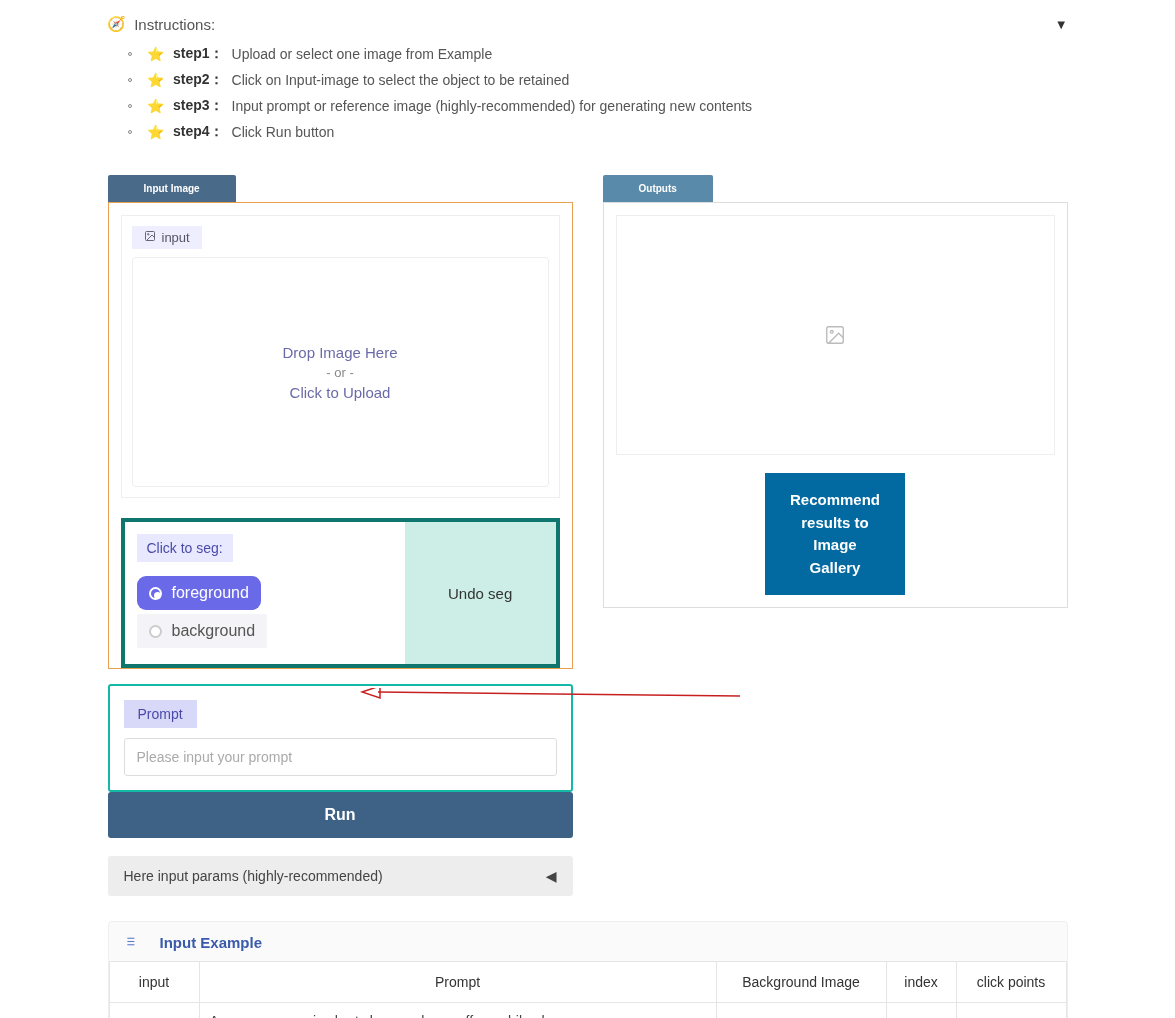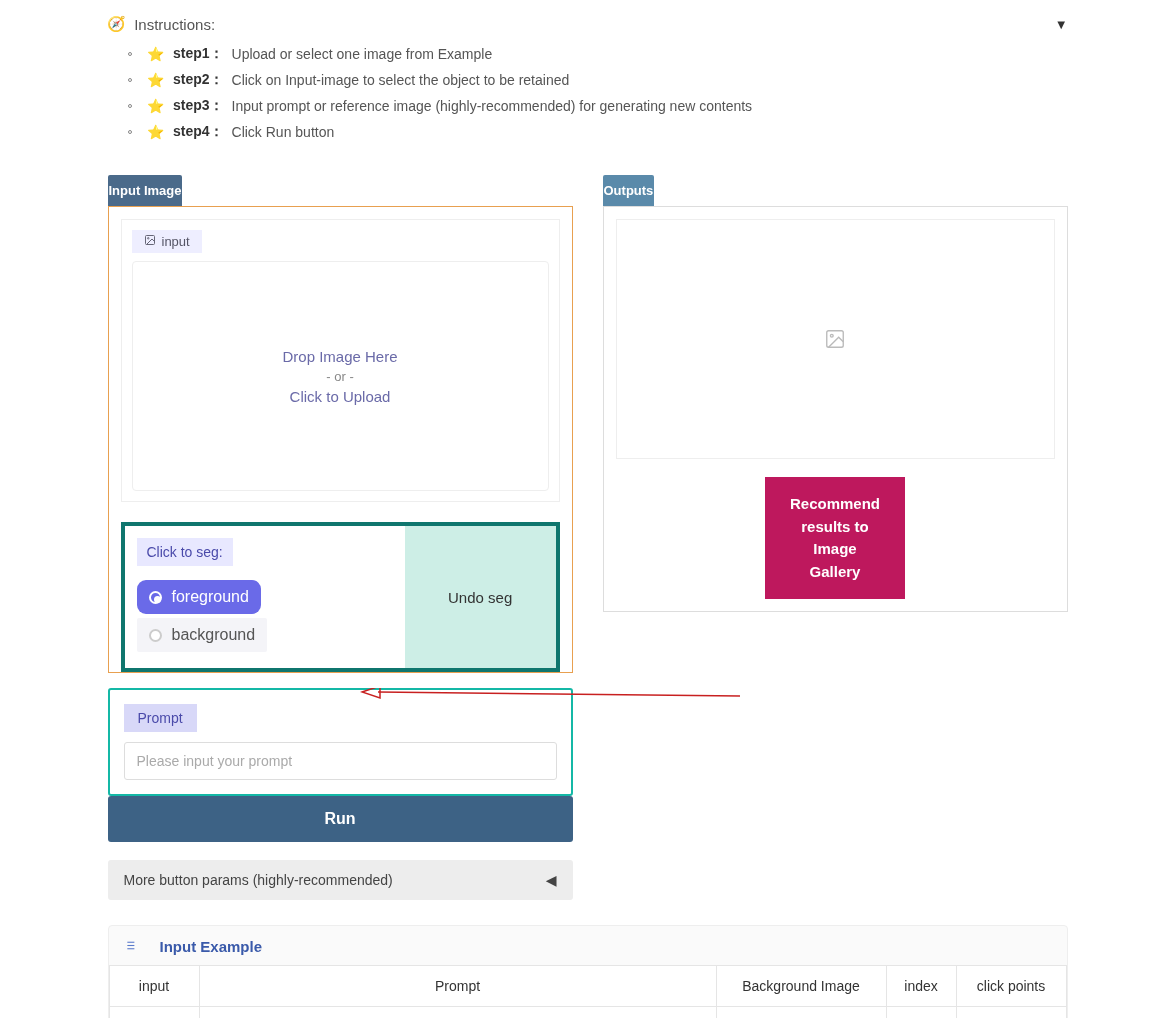--- a/index.html
+++ b/index.html
@@ -14,21 +14,21 @@
     
     .steps-list { list-style: none; padding-left: 20px; }
     .steps-list li { display: flex; align-items: center; gap: 8px; padding: 4px 0; color: #555; font-size: 14px; }
     .bullet-circle { width: 4px; height: 4px; border-radius: 50%; border: 1px solid #888; display: inline-block; margin-right: 8px; }
     .star-icon { color: #f5b301; font-size: 14px; }
     .step-label { font-weight: 600; color: #333; }
     
     .main-row { display: flex; gap: 30px; margin-top: 30px; }
     .left-col, .right-col { flex: 1; }
     
-    .panel-tab { display: inline-block; background: #4a6a8a; color: #fff; padding: 8px 1px; font-size: 13px; font-weight: 600; border-radius: 2px 2px 0 0; }
+    .panel-tab { display: inline-block; background: #4a6a8a; color: #fff; padding: 8px 36px; font-size: 10px; font-weight: 600; border-radius: 2px 2px 0 0; }
     .panel-tab.light { background: #5a8aaa; }
     .panel-body { border: 1px solid #ddd; padding: 12px; }
     .panel-body.orange-border { border: 1px solid #e8a050; border-top: 1px solid #e8a050; }
     
     .input-label-badge { display: inline-flex; align-items: center; gap: 6px; background: #eef; color: #556; padding: 4px 12px; font-size: 13px; margin-bottom: 8px; }
     .input-label-badge .img-icon { color: #667; }
     
     .upload-area { border: 1px solid #eee; border-radius: 4px; height: 230px; display: flex; flex-direction: column; justify-content: center; align-items: center; color: #6a6aa8; font-size: 15px; cursor: pointer; }
     .upload-area .or-text { color: #888; font-size: 13px; margin: 4px 0; }
     
@@ -38,21 +38,21 @@
     .radio-option { display: flex; align-items: center; gap: 10px; padding: 8px 12px; margin: 4px 0; border-radius: 2px; cursor: pointer; width: fit-content; }
     .radio-option.selected { background: #6a6ae8; color: #fff; border-radius: 9px; }
     .radio-option.unselected { background: #f4f4f8; color: #555; }
     .radio-circle { width: 13px; height: 13px; border-radius: 50%; border: 2px solid #fff; display: inline-block; position: relative; }
     .radio-circle.filled::after { content: ''; position: absolute; width: 7px; height: 7px; background: #fff; border-radius: 50%; top: 3px; left: 3px; }
     .radio-option.unselected .radio-circle { border-color: #ccc; background: #fff; }
     .undo-btn { flex: 1; background: #cdeee6; display: flex; align-items: center; justify-content: center; color: #333; font-size: 15px; font-weight: 500; cursor: pointer; }
     
     .output-placeholder { background: #fff; border: 1px solid #eee; height: 240px; display: flex; align-items: center; justify-content: center; margin-bottom: 18px; }
     .output-placeholder svg { color: #bbb; }
-    .recommend-btn { display: block; margin: 0 auto; background: #be185d; color: #fff; border: none; padding: 16px 22px; font-size: 15px; font-weight: 600; text-align: center; width: 140px; cursor: pointer; line-height: 1.5; }
+    .recommend-btn { display: block; margin: 0 auto; background: #0369a1; color: #fff; border: none; padding: 16px 22px; font-size: 15px; font-weight: 600; text-align: center; width: 140px; cursor: pointer; line-height: 1.5; }
     
     .prompt-panel { border: 2px solid #14b8a6; border-radius: 3px; padding: 14px; margin-top: 15px; position: relative; }
     .prompt-label-badge { display: inline-block; background: #d8d8f8; color: #4a4aaa; padding: 6px 14px; font-size: 14px; font-weight: 500; margin-bottom: 10px; }
     .prompt-input { width: 100%; padding: 10px 12px; border: 1px solid #ddd; border-radius: 3px; font-size: 14px; color: #333; }
     .prompt-input::placeholder { color: #aaa; }
     
     .arrow-overlay { position: absolute; left: 360px; top: 688px; pointer-events: none; }
     
     .run-btn { width: 100%; background: #3d6285; color: #fff; border: none; padding: 14px; font-size: 16px; font-weight: 600; cursor: pointer; border-radius: 3px; }
     
@@ -148,21 +148,21 @@
       <div class="prompt-panel">
         <span class="prompt-label-badge">Prompt</span>
         <input class="prompt-input" type="text" placeholder="Please input your prompt" style="">
       </div>
 
       <button class="run-btn">
         <span>Run</span>
       </button>
 
       <div class="more-params">
-        <span>More button params (highly-recommended)</span>
+        <span>Here input params (highly-recommended)</span>
         <span>◀</span>
       </div>
     </div>
 
     <div class="right-col">
       <div class="panel-tab light">Outputs</div>
       <div class="panel-body">
         <div class="output-placeholder">
           <svg width="22" height="22" viewBox="0 0 24 24" fill="none" stroke="currentColor" stroke-width="1.5">
               <rect x="3" y="3" width="18" height="18" rx="2"></rect>

